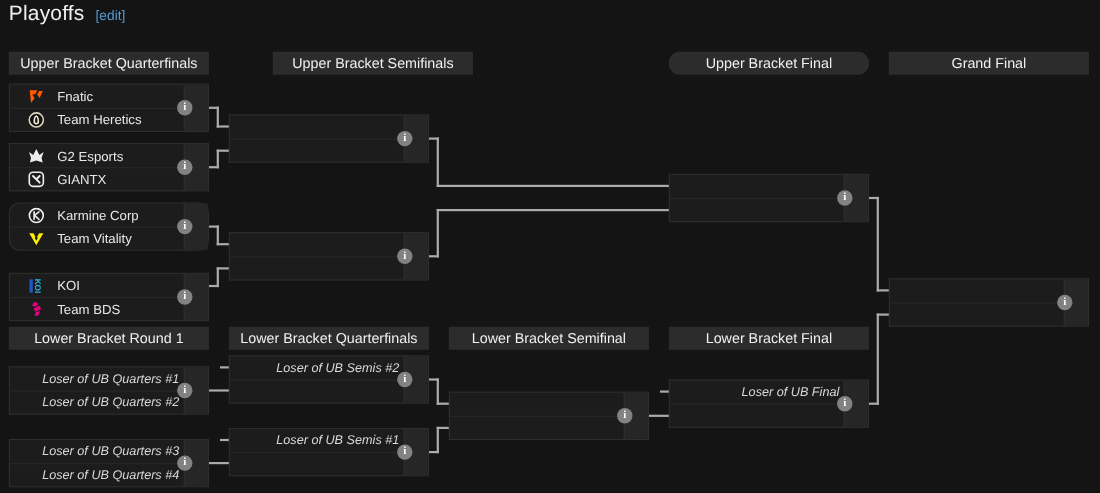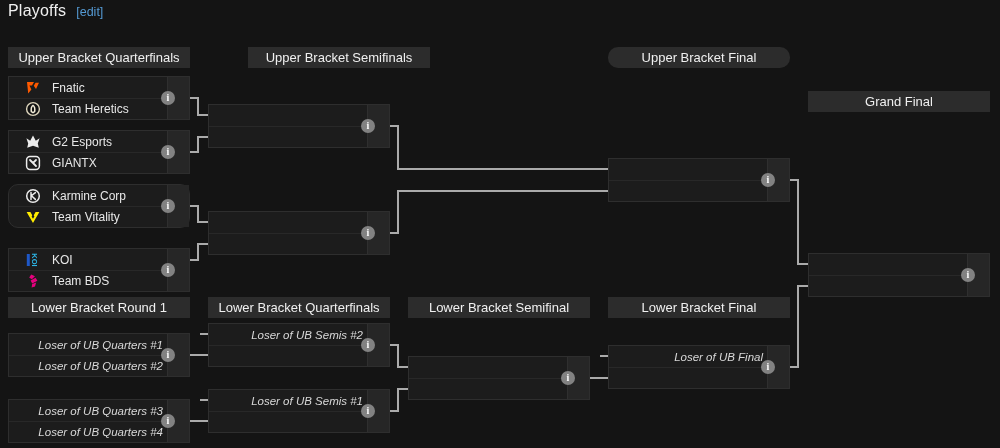--- a/index.html
+++ b/index.html
@@ -1,20 +1,20 @@
 <!DOCTYPE html>
 <html><head>
 <meta charset="utf-8">
 <style>
   html,body{margin:0;padding:0;background:#0f0f0f;}
   .stage{position:relative;width:1000px;height:448px;background:#141414;overflow:hidden;
          font-family:"Liberation Sans",sans-serif;}
   
   .pagehead{position:absolute;left:8px;top:2px;display:flex;align-items:baseline;gap:10px;}
-  .pagehead h2{margin:0;font-size:16px;font-weight:400;color:#f0f0f0;letter-spacing:.2px;}
+  .pagehead h2{margin:0;font-size:19px;font-weight:400;color:#f0f0f0;letter-spacing:.2px;}
   .editlink{color:#559ad3;font-size:12.5px;text-decoration:none;cursor:pointer;}
   
   .rh{position:absolute;width:182px;height:21px;background:#2c2c2c;color:#f0f0f0;
       font-size:13px;line-height:21px;text-align:center;white-space:nowrap;box-sizing:border-box;}
   
   .mbox{position:absolute;width:182px;height:44px;background:#1c1c1c;border:1px solid #2e2e2e;
         box-sizing:border-box;}
   .slot{position:relative;height:21px;display:flex;align-items:center;box-sizing:border-box;
         padding-left:14px;padding-right:26px;overflow:hidden;}
   .slot + .slot{border-top:1px solid #282828;}
@@ -39,21 +39,21 @@
 <div class="stage">
 
   <div class="pagehead">
     <h2>Playoffs</h2>
     <a class="editlink">[edit]</a>
   </div>
 
   <div class="rh" style="left:8px;top:47px;">Upper Bracket Quarterfinals</div>
   <div class="rh" style="left:208px;top:47px;margin-left:40px;">Upper Bracket Semifinals</div>
   <div class="rh" style="left:608px;top:47px;border-radius:10px;">Upper Bracket Final</div>
-  <div class="rh" style="left:808px;top:47px;margin-top:44px;">Grand Final</div>
+  <div class="rh" style="left:808px;top:47px;">Grand Final</div>
   <div class="rh" style="left:8px;top:297px;">Lower Bracket Round 1</div>
   <div class="rh" style="left:208px;top:297px;">Lower Bracket Quarterfinals</div>
   <div class="rh" style="left:408px;top:297px;">Lower Bracket Semifinal</div>
   <div class="rh" style="left:608px;top:297px;">Lower Bracket Final</div>
 
   <div class="mbox" style="left:8px;top:76px;">
     <div class="slot">
       <span class="tlogo">
         <svg viewBox="0 0 16 16">
             <g fill="#ff5a00">

